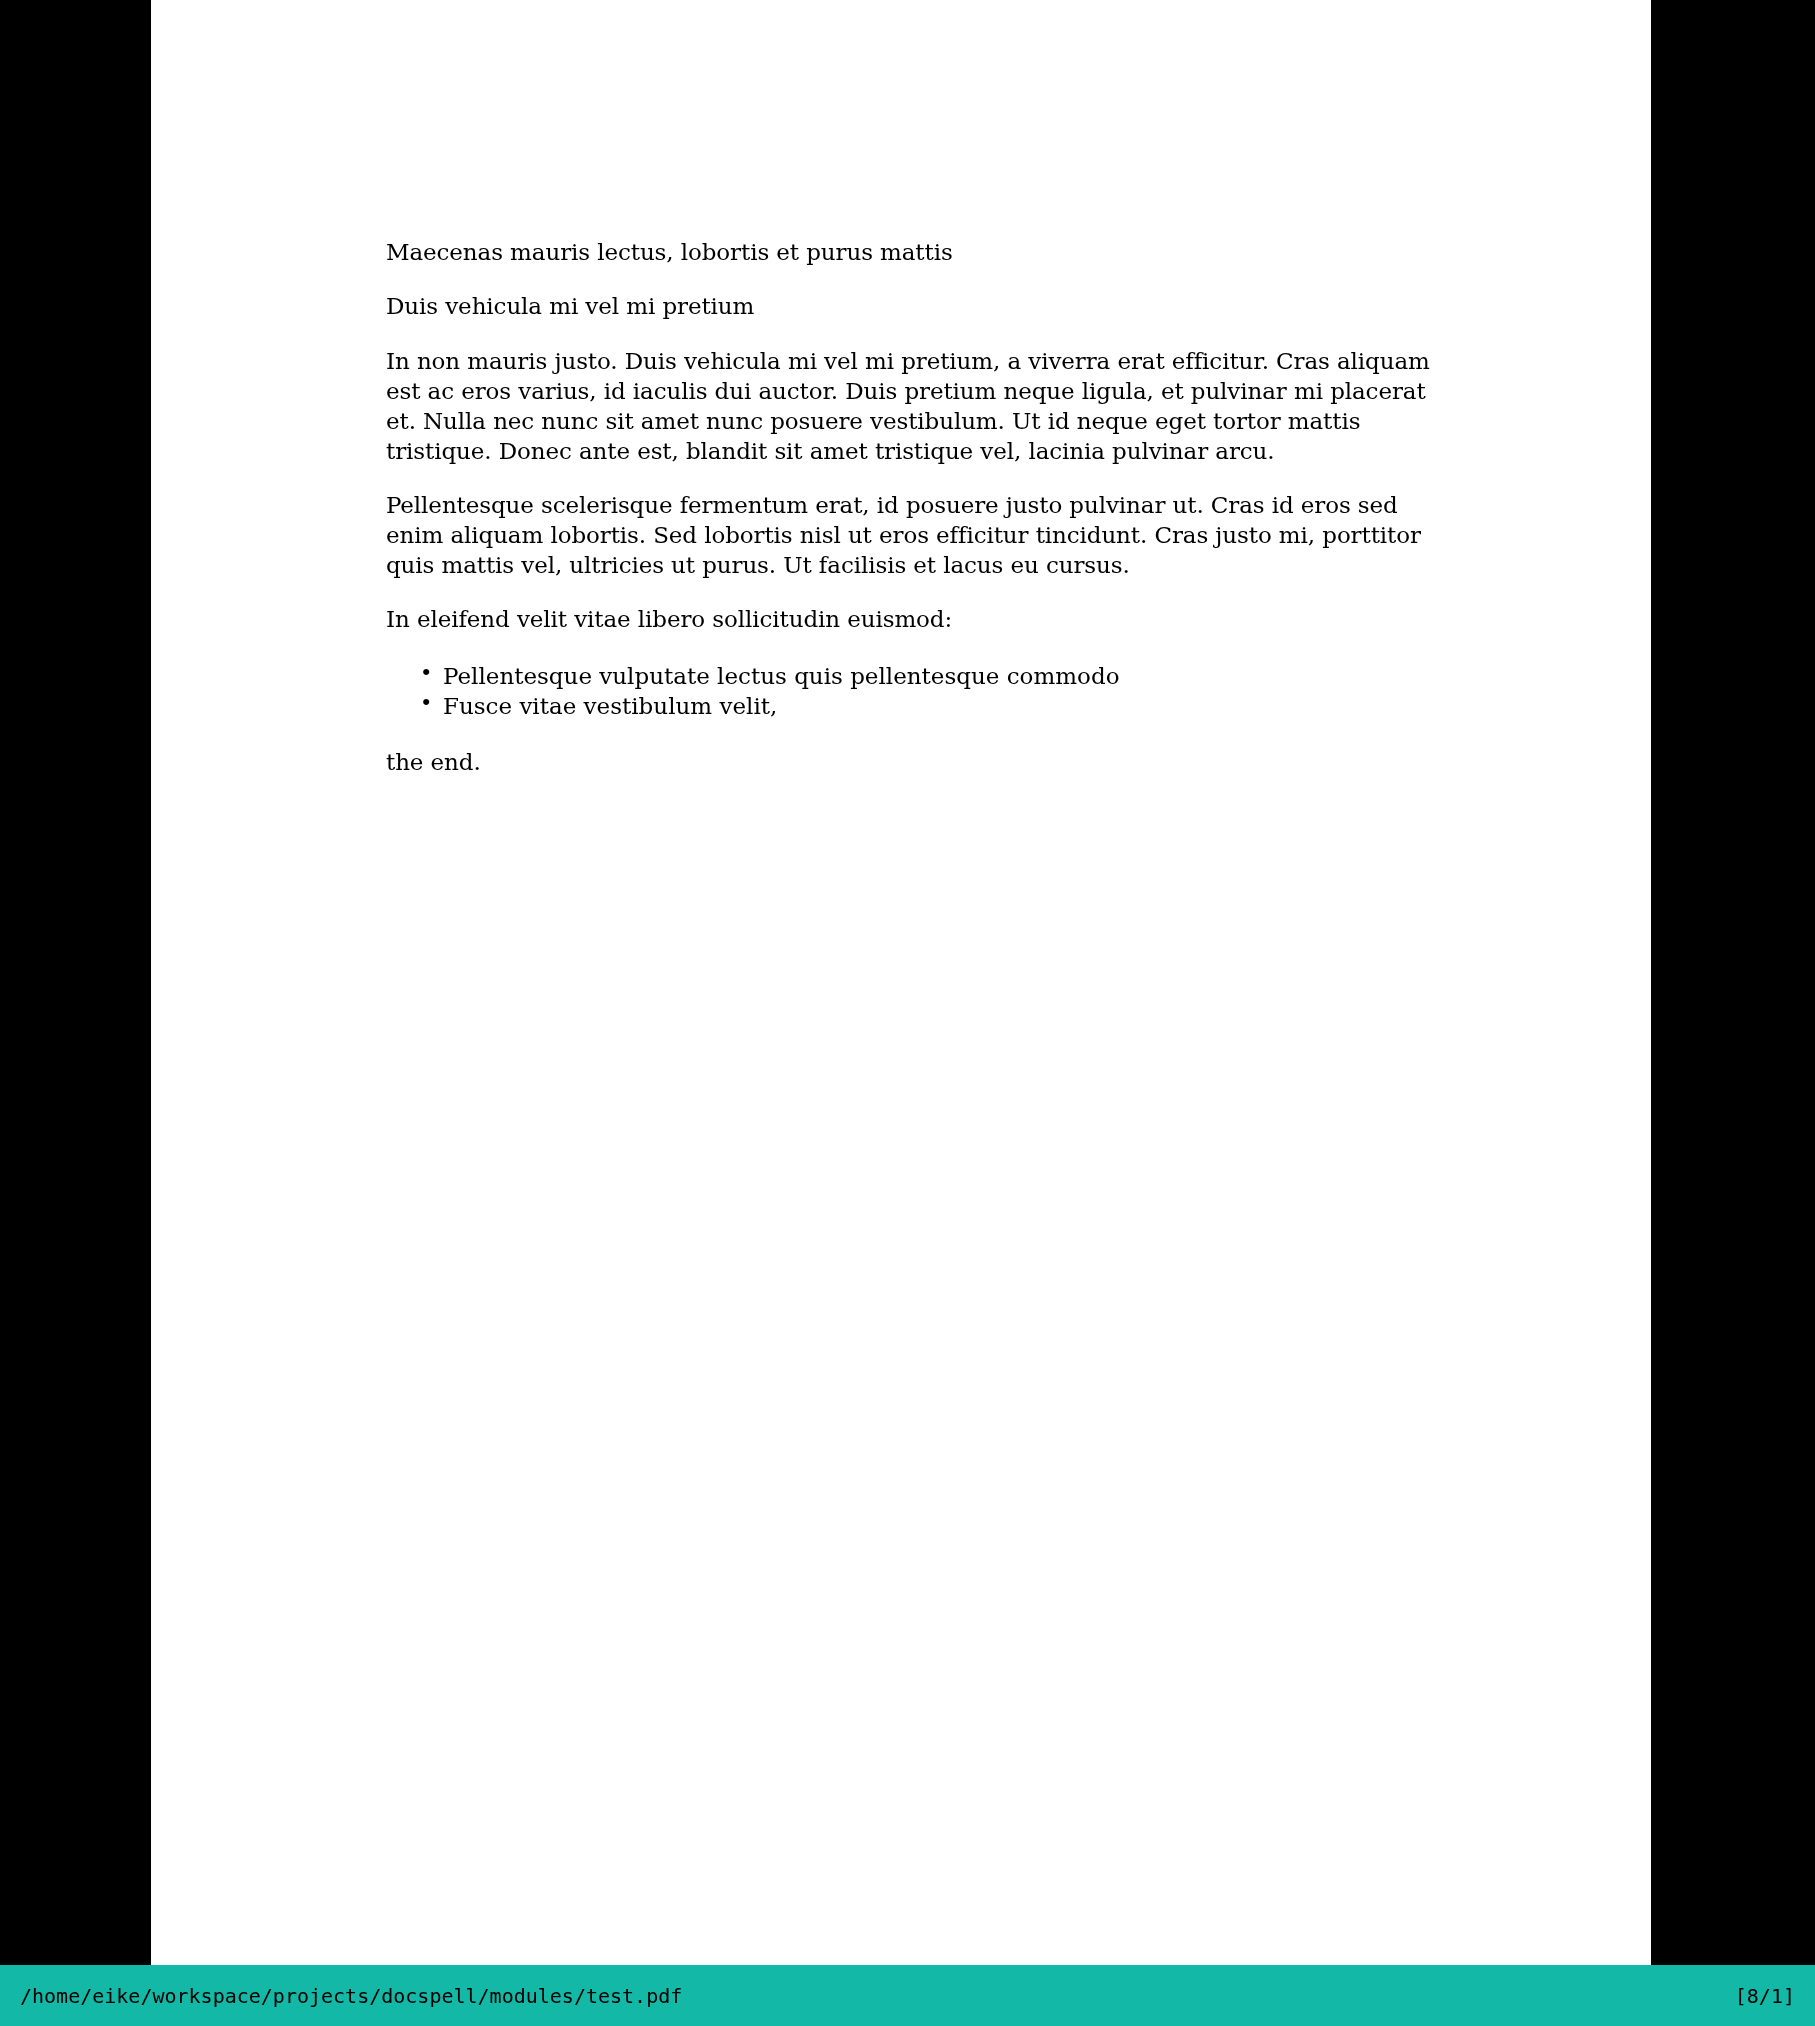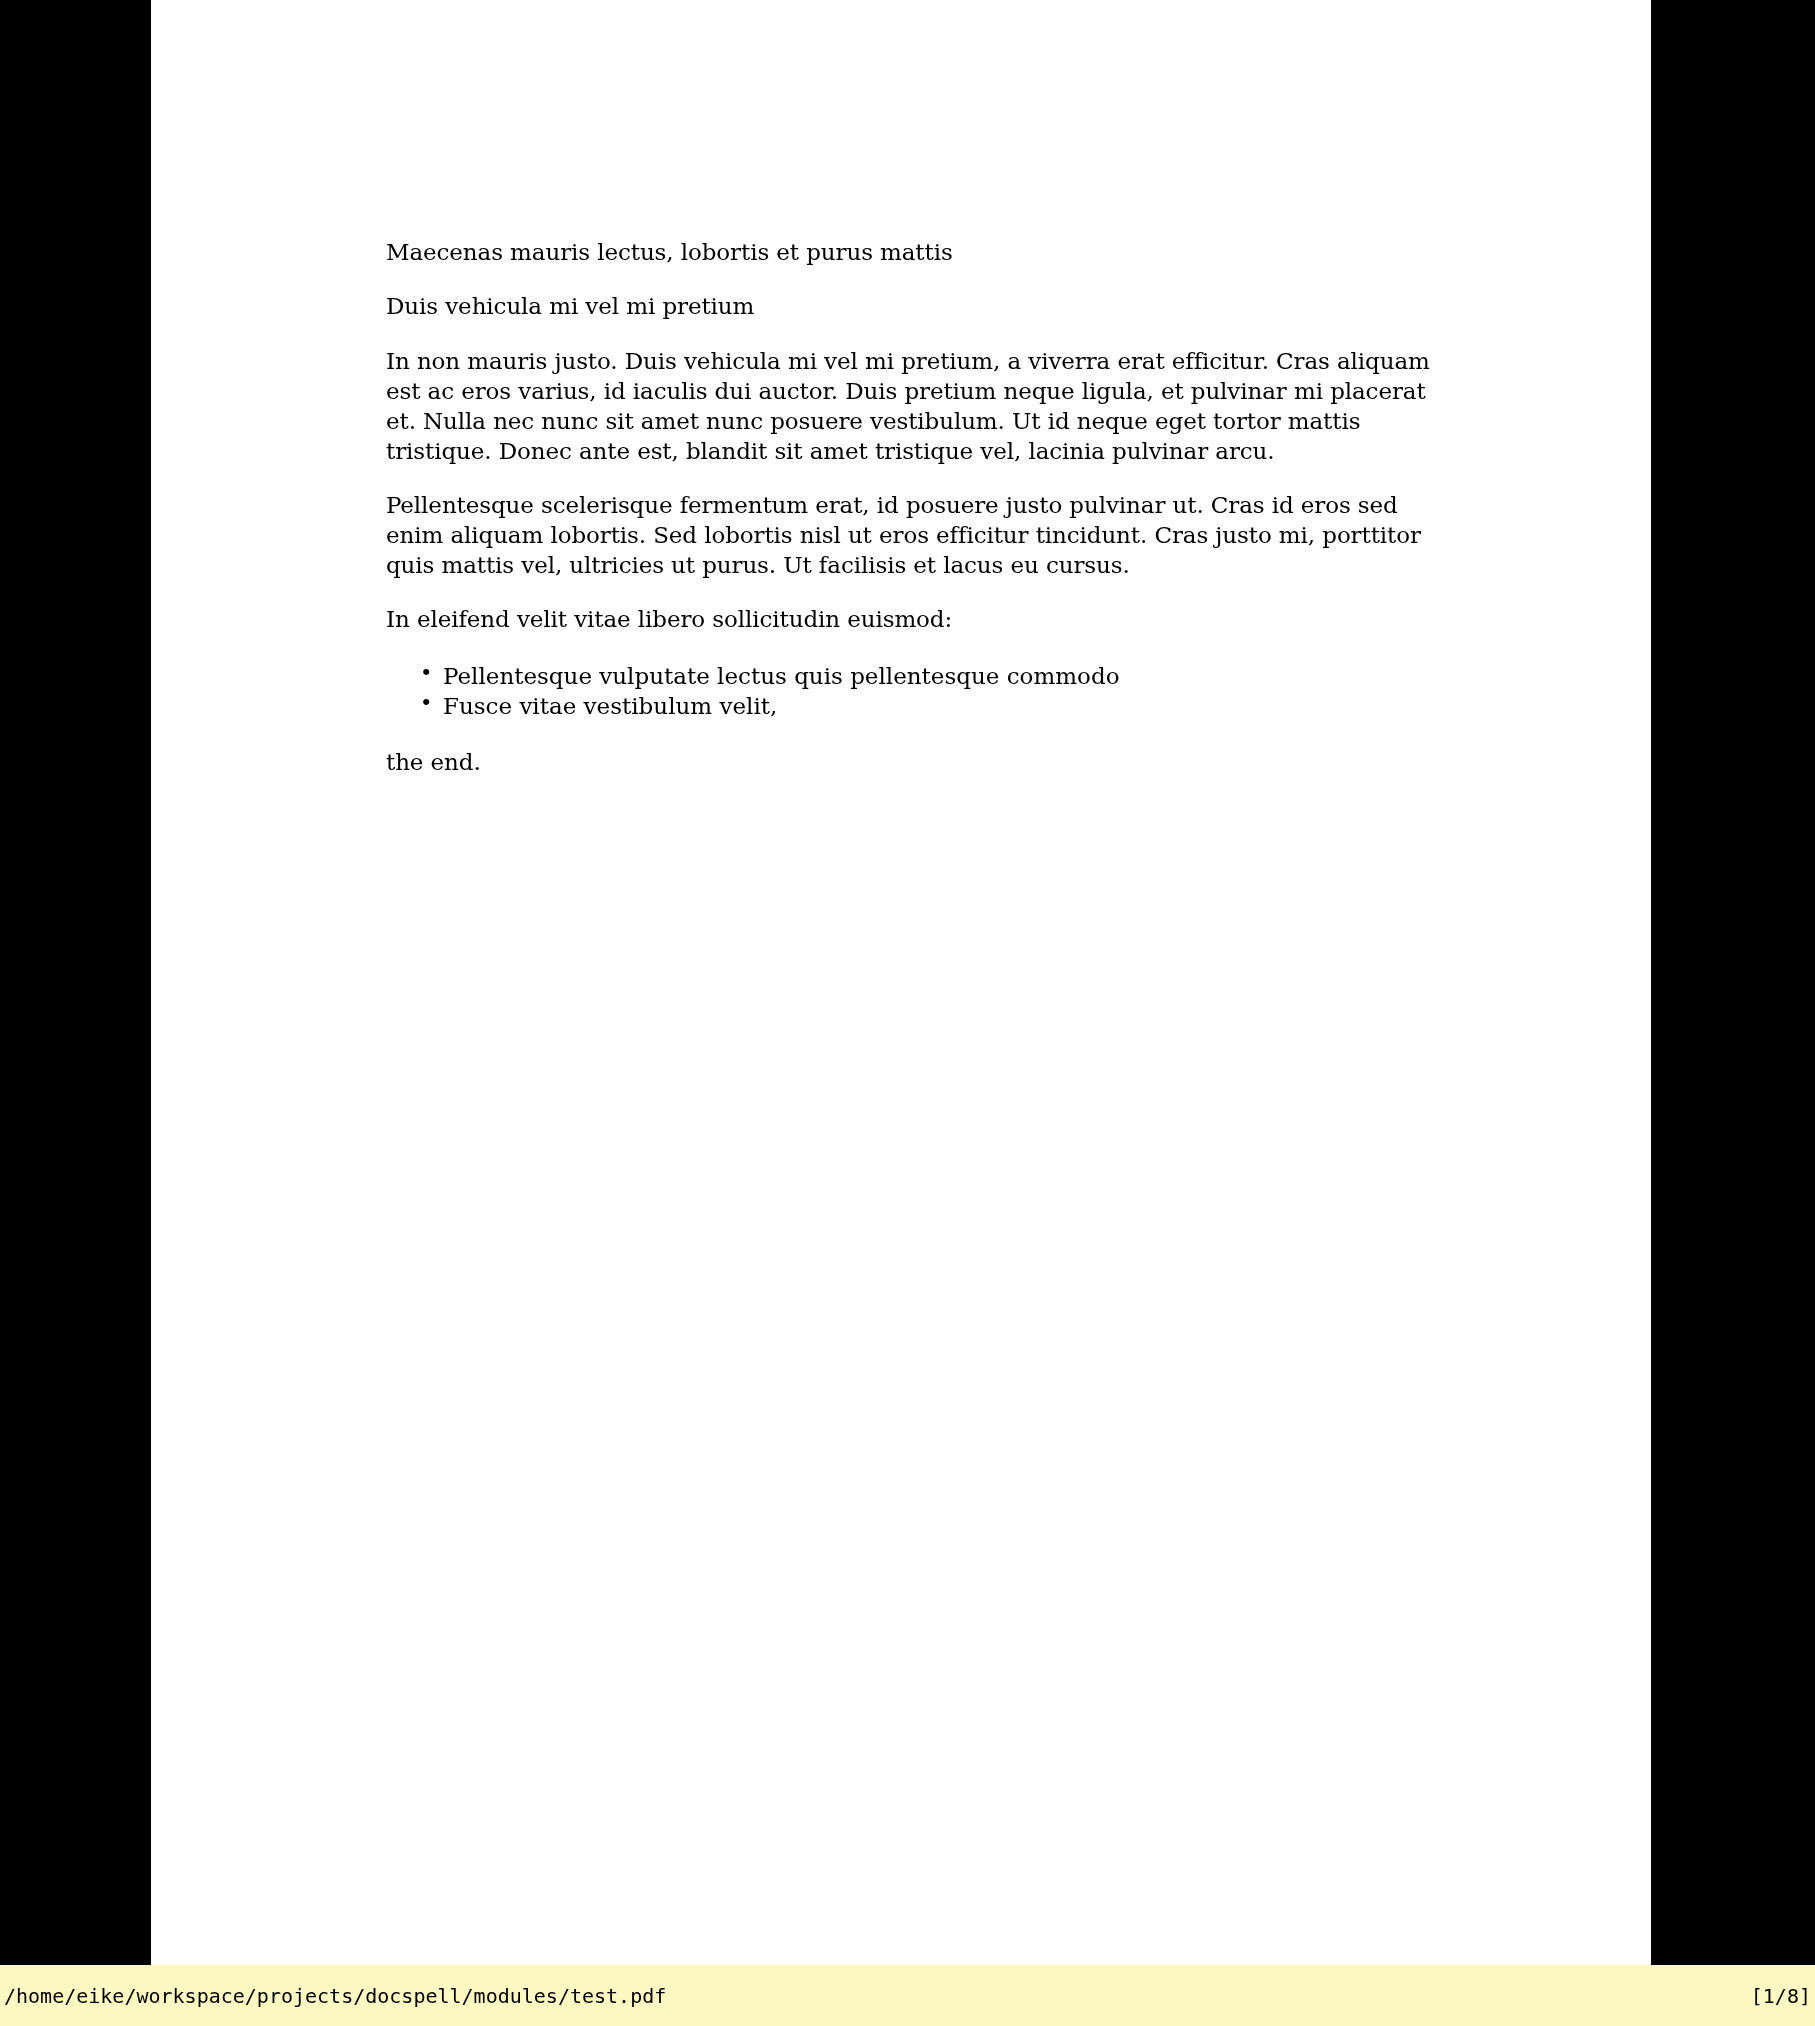--- a/index.html
+++ b/index.html
@@ -69,29 +69,29 @@
     line-height: 1.32;
   }
 
   
   #status-bar {
     position: absolute;
     left: 0;
     bottom: 0;
     width: 1815px;
     height: 61px;
-    background: #fef9c3;
+    background: #14b8a6;
     color: #000000;
     font-family: "DejaVu Sans Mono", monospace;
     font-size: 20px;
     display: flex;
     align-items: center;
     justify-content: space-between;
     box-sizing: border-box;
-    padding: 0 4px;
+    padding: 0 20px;
   }
   #status-bar .left {
     white-space: nowrap;
   }
   #status-bar .right {
     white-space: nowrap;
   }
 </style>
 </head>
 <body>
@@ -114,15 +114,15 @@
       <li>Fusce vitae vestibulum velit,</li>
     </ul>
 
     <p class="para">the end.</p>
 
   </div>
 </div>
 
 <div id="status-bar">
   <span class="left">/home/eike/workspace/projects/docspell/modules/test.pdf</span>
-  <span class="right">[1/8]</span>
+  <span class="right">[8/1]</span>
 </div>
 
 
 </body></html>

